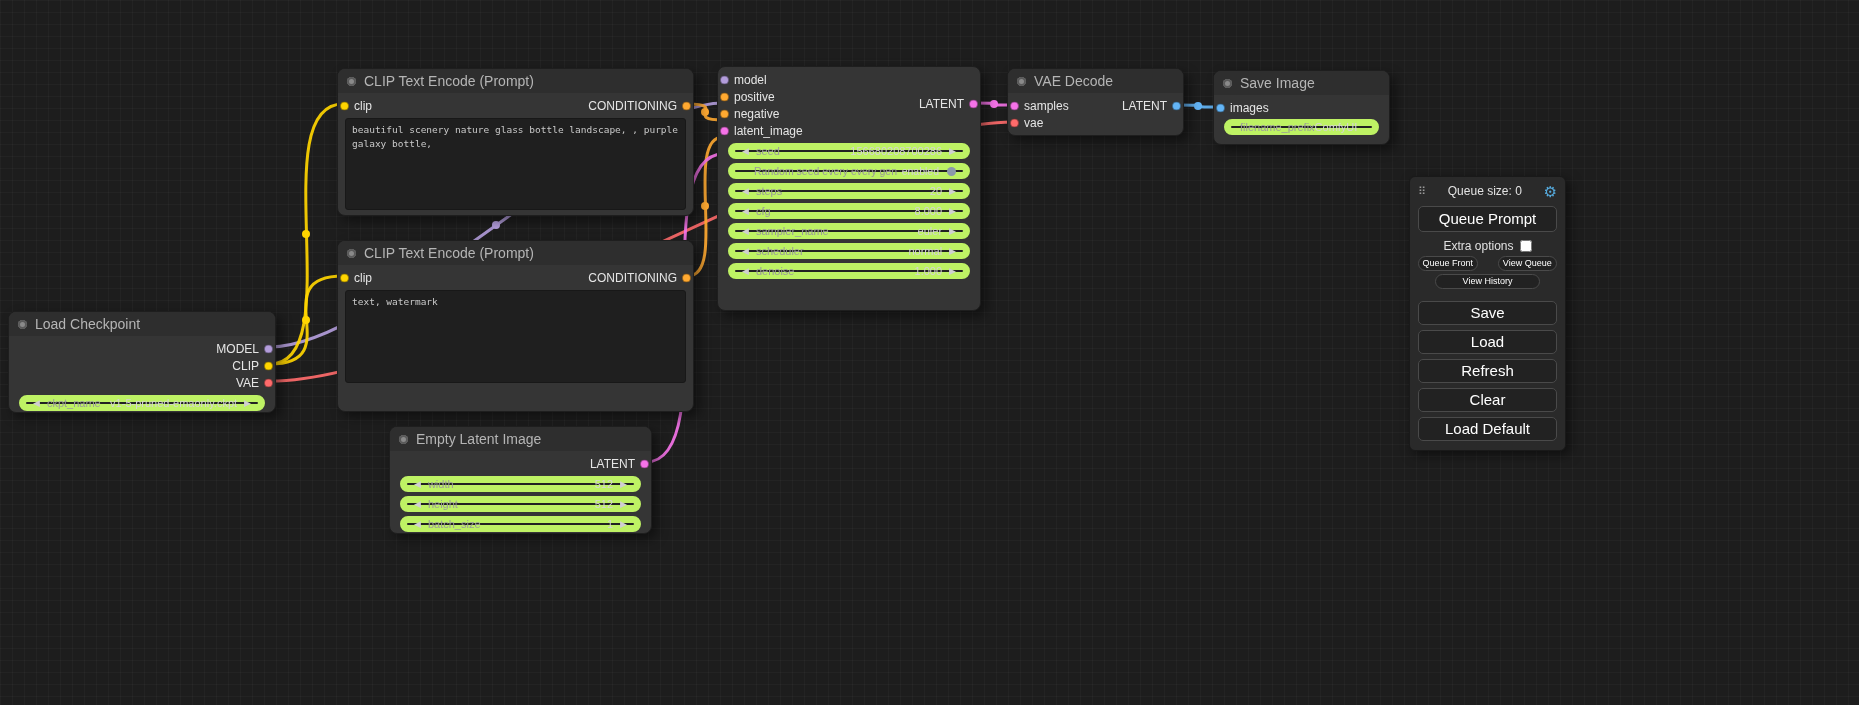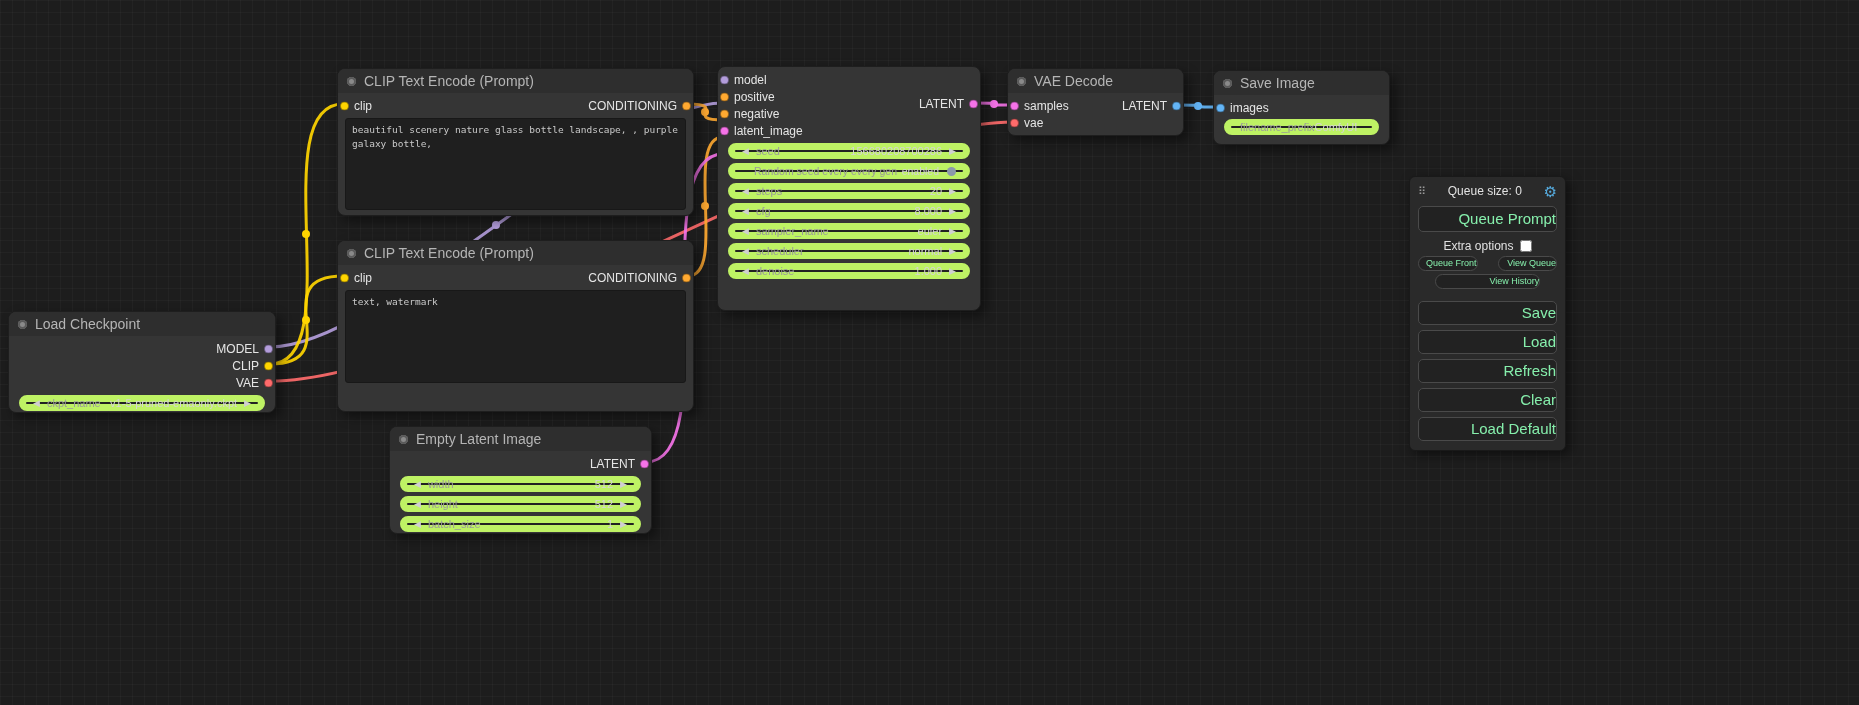--- a/index.html
+++ b/index.html
@@ -55,21 +55,21 @@
 
   
   .menu { position:absolute; left:1409px; top:176px; width:157px; z-index:3;
           background:#2a2a2a; border:1px solid #191919; border-radius:6px;
           box-shadow:4px 4px 12px rgba(0,0,0,.5); padding:5px 8px 9px; color:#ddd; }
   .menu-head { display:flex; align-items:center; height:18px; }
   .drag-handle { color:#9a9a9a; font-size:11px; cursor:grab; }
   .queue-size { flex:1; text-align:center; font-size:12px; color:#e2e2e2; }
   .gear { color:var(--c-gear); font-size:15px; line-height:1; cursor:pointer; }
   .btn { display:block; width:100%; background:#222; border:1px solid #4a4a4a;
-         border-radius:5px; color:#86efac; text-align:right; font-family:inherit;
+         border-radius:5px; color:#ffffff; text-align:center; font-family:inherit;
          cursor:pointer; }
   .btn-qp { font-size:15px; padding:3px 0 4px; margin-top:6px; }
   .btn.big { font-size:15px; padding:2px 0 3px; margin-top:5px; }
   .btn.save-gap { margin-top:12px; }
   .extra-row { display:flex; align-items:center; justify-content:center; gap:6px;
                margin-top:7px; font-size:12px; color:#e0e0e0; }
   .extra-row input { width:12px; height:12px; cursor:pointer; }
   .small-row { display:flex; gap:20px; margin-top:3px; }
   .btn.small { font-size:9px; padding:1px 0 2px; border-radius:8px; flex:1; }
   .btn.history { width:76%; margin:3px auto 0; font-size:9px; padding:1px 0 2px;

